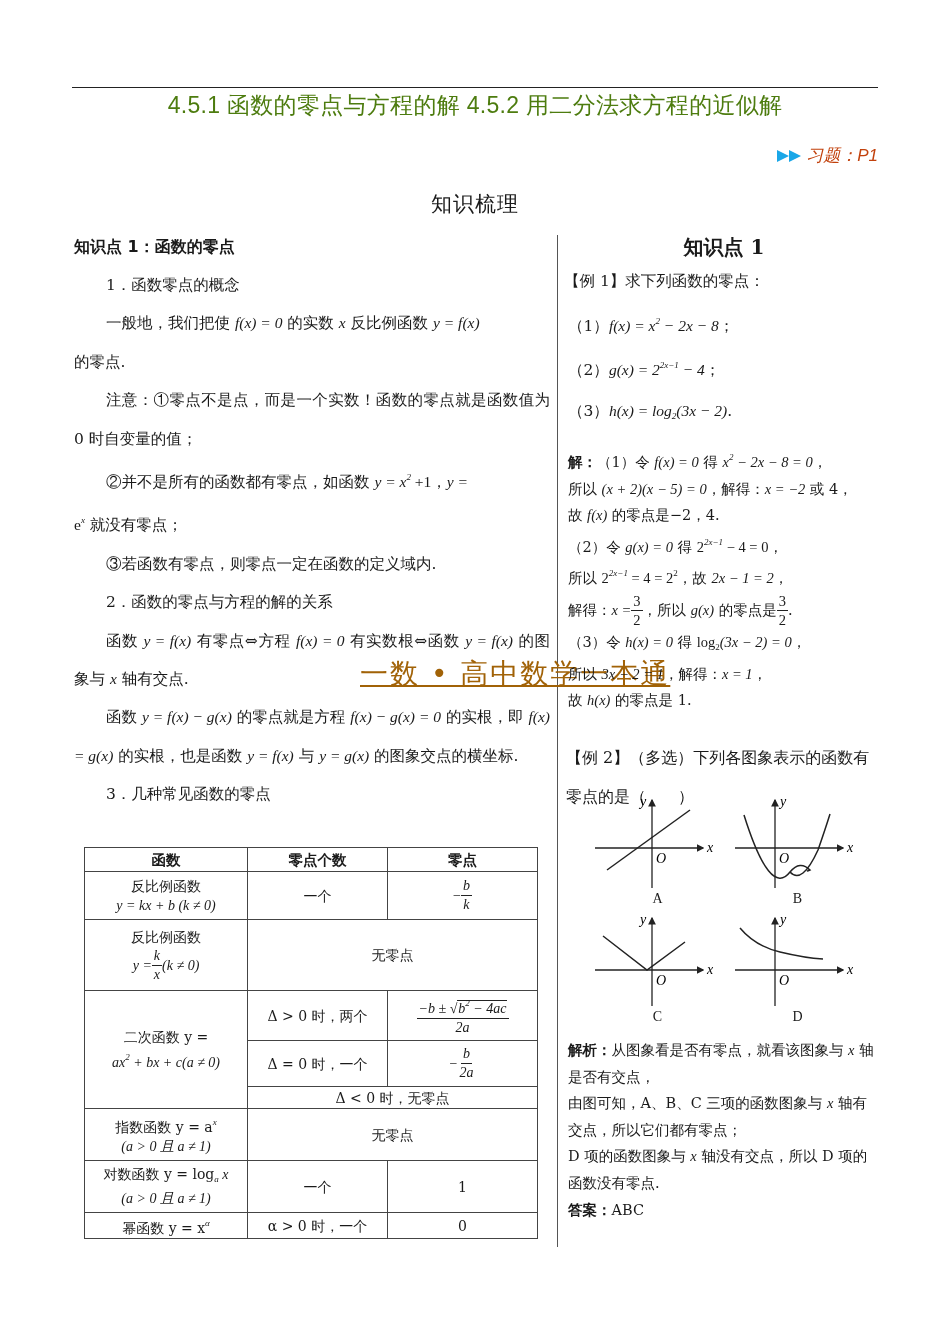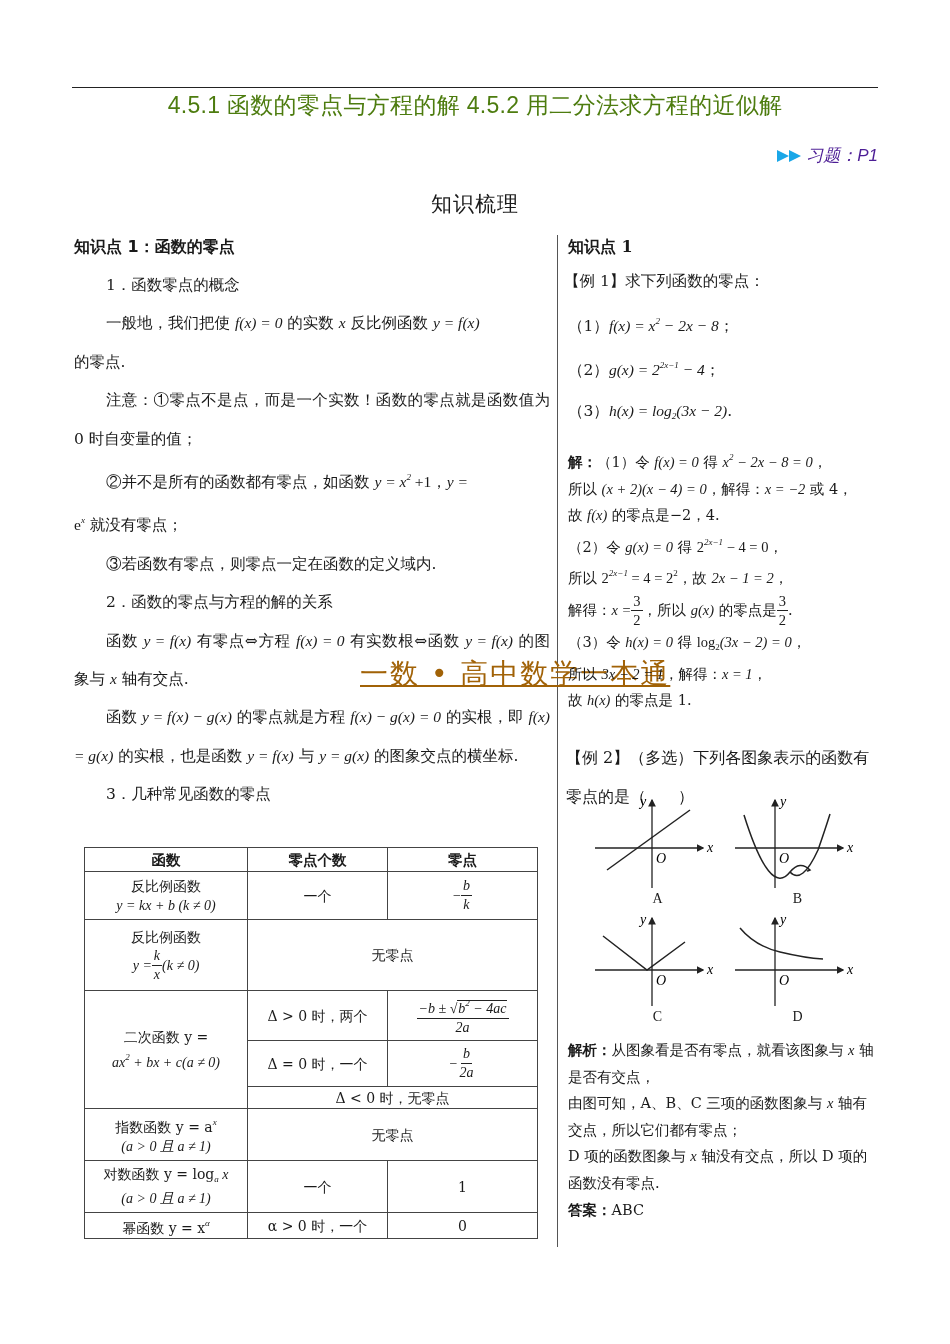--- a/index.html
+++ b/index.html
@@ -3,21 +3,21 @@
   <meta charset="utf-8">
   <style>
     * { box-sizing: border-box; margin: 0; padding: 0; }
     html, body { width: 950px; height: 1344px; background: #ffffff; }
     body { position: relative; font-family: "DejaVu Serif", "Liberation Serif", serif; color: #1a1a1a; overflow: hidden; }
     .math { font-family: "Liberation Serif", "DejaVu Serif", serif; font-style: italic; }
     .up { font-style: normal; }
 
     #top-rule { position: absolute; left: 72px; top: 87px; width: 806px; height: 0; border-top: 1.5px solid #222; }
     #page-title { position: absolute; left: 72px; top: 90px; width: 806px; text-align: center; font-family: "Liberation Sans", "DejaVu Sans", sans-serif; font-size: 23px; letter-spacing: 0.3px; color: #4d7c0f; }
-    #exercise-ref { position: absolute; right: 72px; top: 144px; font-family: "Liberation Sans", "DejaVu Sans", sans-serif; font-style: italic; font-size: 17px; color: #4c1d95; display: flex; align-items: center; gap: 2px; }
+    #exercise-ref { position: absolute; right: 72px; top: 144px; font-family: "Liberation Sans", "DejaVu Sans", sans-serif; font-style: italic; font-size: 17px; color: #c2410c; display: flex; align-items: center; gap: 2px; }
     #exercise-ref .arrows { display: inline-flex; margin-right: 3px; }
     #exercise-ref .tri { width: 0; height: 0; border-top: 6px solid transparent; border-bottom: 6px solid transparent; border-left: 12px solid #1aa7e8; }
 
     #section-header { position: absolute; left: 72px; top: 188px; width: 806px; height: 30px; display: flex; align-items: center; flex-direction: column; }
     #section-header .dash { flex: 1; height: 0; border-top: 2px dashed #45b9ee; }
     #section-header .bar { width: 9px; height: 22px; background: #3cc0ef; margin: 0 10px; }
     #section-header .label { font-family: "Liberation Sans", "DejaVu Sans", sans-serif; font-size: 21px; color: #1a1a1a; letter-spacing: 1px; }
     #section-header .dash.left { margin-right: 8px; }
     #section-header .dash.right { margin-left: 8px; }
 
@@ -31,21 +31,21 @@
 
     #zeros-table { position: absolute; left: 84px; top: 847px; width: 454px; border-collapse: collapse; font-size: 14px; }
     #zeros-table td, #zeros-table th { border: 1.2px solid #444; text-align: center; vertical-align: middle; padding: 0 4px; line-height: 20px; }
     #zeros-table th { font-family: "DejaVu Sans", "Liberation Sans", sans-serif; font-weight: bold; font-size: 14.5px; height: 24px; }
     .frac { display: inline-flex; flex-direction: column; align-items: center; vertical-align: middle; line-height: 18px; }
     .frac .num { border-bottom: 1px solid #222; padding: 0 2px; }
     .frac .den { padding: 0 2px; }
     .sqrt { border-top: 1px solid #222; padding-left: 1px; }
 
     #right-col { position: absolute; left: 568px; top: 232px; width: 312px; font-size: 15.5px; }
-    .rc-title { font-weight: bold; font-family: "DejaVu Serif", "Liberation Serif", serif; font-size: 16px; line-height: 30px; }
+    .rc-title { text-align: center; font-weight: bold; font-family: "DejaVu Serif", "Liberation Serif", serif; font-size: 20px; line-height: 30px; }
     .ex-line { line-height: 39.5px; }
     .sol { font-size: 14.5px; line-height: 26.6px; }
     .sol b { font-family: "DejaVu Sans", sans-serif; }
     sup { font-size: 9px; vertical-align: 7px; }
     sub { font-size: 9px; vertical-align: -3px; }
 
     #graphs { position: absolute; left: 590px; top: 790px; width: 270px; height: 235px; }
     .graph { position: absolute; width: 135px; height: 117px; }
     .graph-label { position: absolute; bottom: 0; width: 100%; text-align: center; font-size: 14px; font-family: "Liberation Serif", serif; }
 
@@ -174,21 +174,21 @@
 
 <div id="right-col">
   <div class="rc-title">知识点 1</div>
   <div class="ex-line" style="margin-left:-4px">【例 1】求下列函数的零点：</div>
   <div class="ex-line"><span>（1）</span><span class="math">f(x) = x</span><sup class="math">2</sup><span class="math"> − 2x − 8</span><span>；</span></div>
   <div class="ex-line"><span>（2）</span><span class="math">g(x) = 2</span><sup class="math">2x−1</sup><span class="math"> − 4</span><span>；</span></div>
   <div class="ex-line"><span>（3）</span><span class="math">h(x) = log</span><sub class="math">2</sub><span class="math">(3x − 2)</span><span>.</span></div>
 
   <div class="sol" style="margin-top:8px">
     <div><b>解：</b><span>（1）令 </span><span class="math">f(x) = 0</span><span> 得 </span><span class="math">x</span><sup class="math">2</sup><span class="math"> − 2x − 8 = 0</span><span>，</span></div>
-    <div><span>所以 </span><span class="math">(x + 2)(x − 4) = 0</span><span>，解得：</span><span class="math">x = −2</span><span> 或 4，</span></div>
+    <div><span>所以 </span><span class="math">(x + 2)(x − 5) = 0</span><span>，解得：</span><span class="math">x = −2</span><span> 或 4，</span></div>
     <div><span>故 </span><span class="math">f(x)</span><span> 的零点是−2，4.</span></div>
     <div><span>（2）令 </span><span class="math">g(x) = 0</span><span> 得 </span><span class="math up">2</span><sup class="math">2x−1</sup><span class="math up"> − 4 = 0</span><span>，</span></div>
     <div><span>所以 </span><span class="math up">2</span><sup class="math">2x−1</sup><span class="math up"> = 4 = 2</span><sup class="math up">2</sup><span>，故 </span><span class="math">2x − 1 = 2</span><span>，</span></div>
     <div style="line-height:30px"><span>解得：</span><span class="math">x =</span><span class="frac math up">
           <span class="num">3</span>
           <span class="den">2</span>
         </span><span>，所以 </span><span class="math">g(x)</span><span> 的零点是</span><span class="frac math up">
           <span class="num">3</span>
           <span class="den">2</span>
         </span><span>.</span></div>

